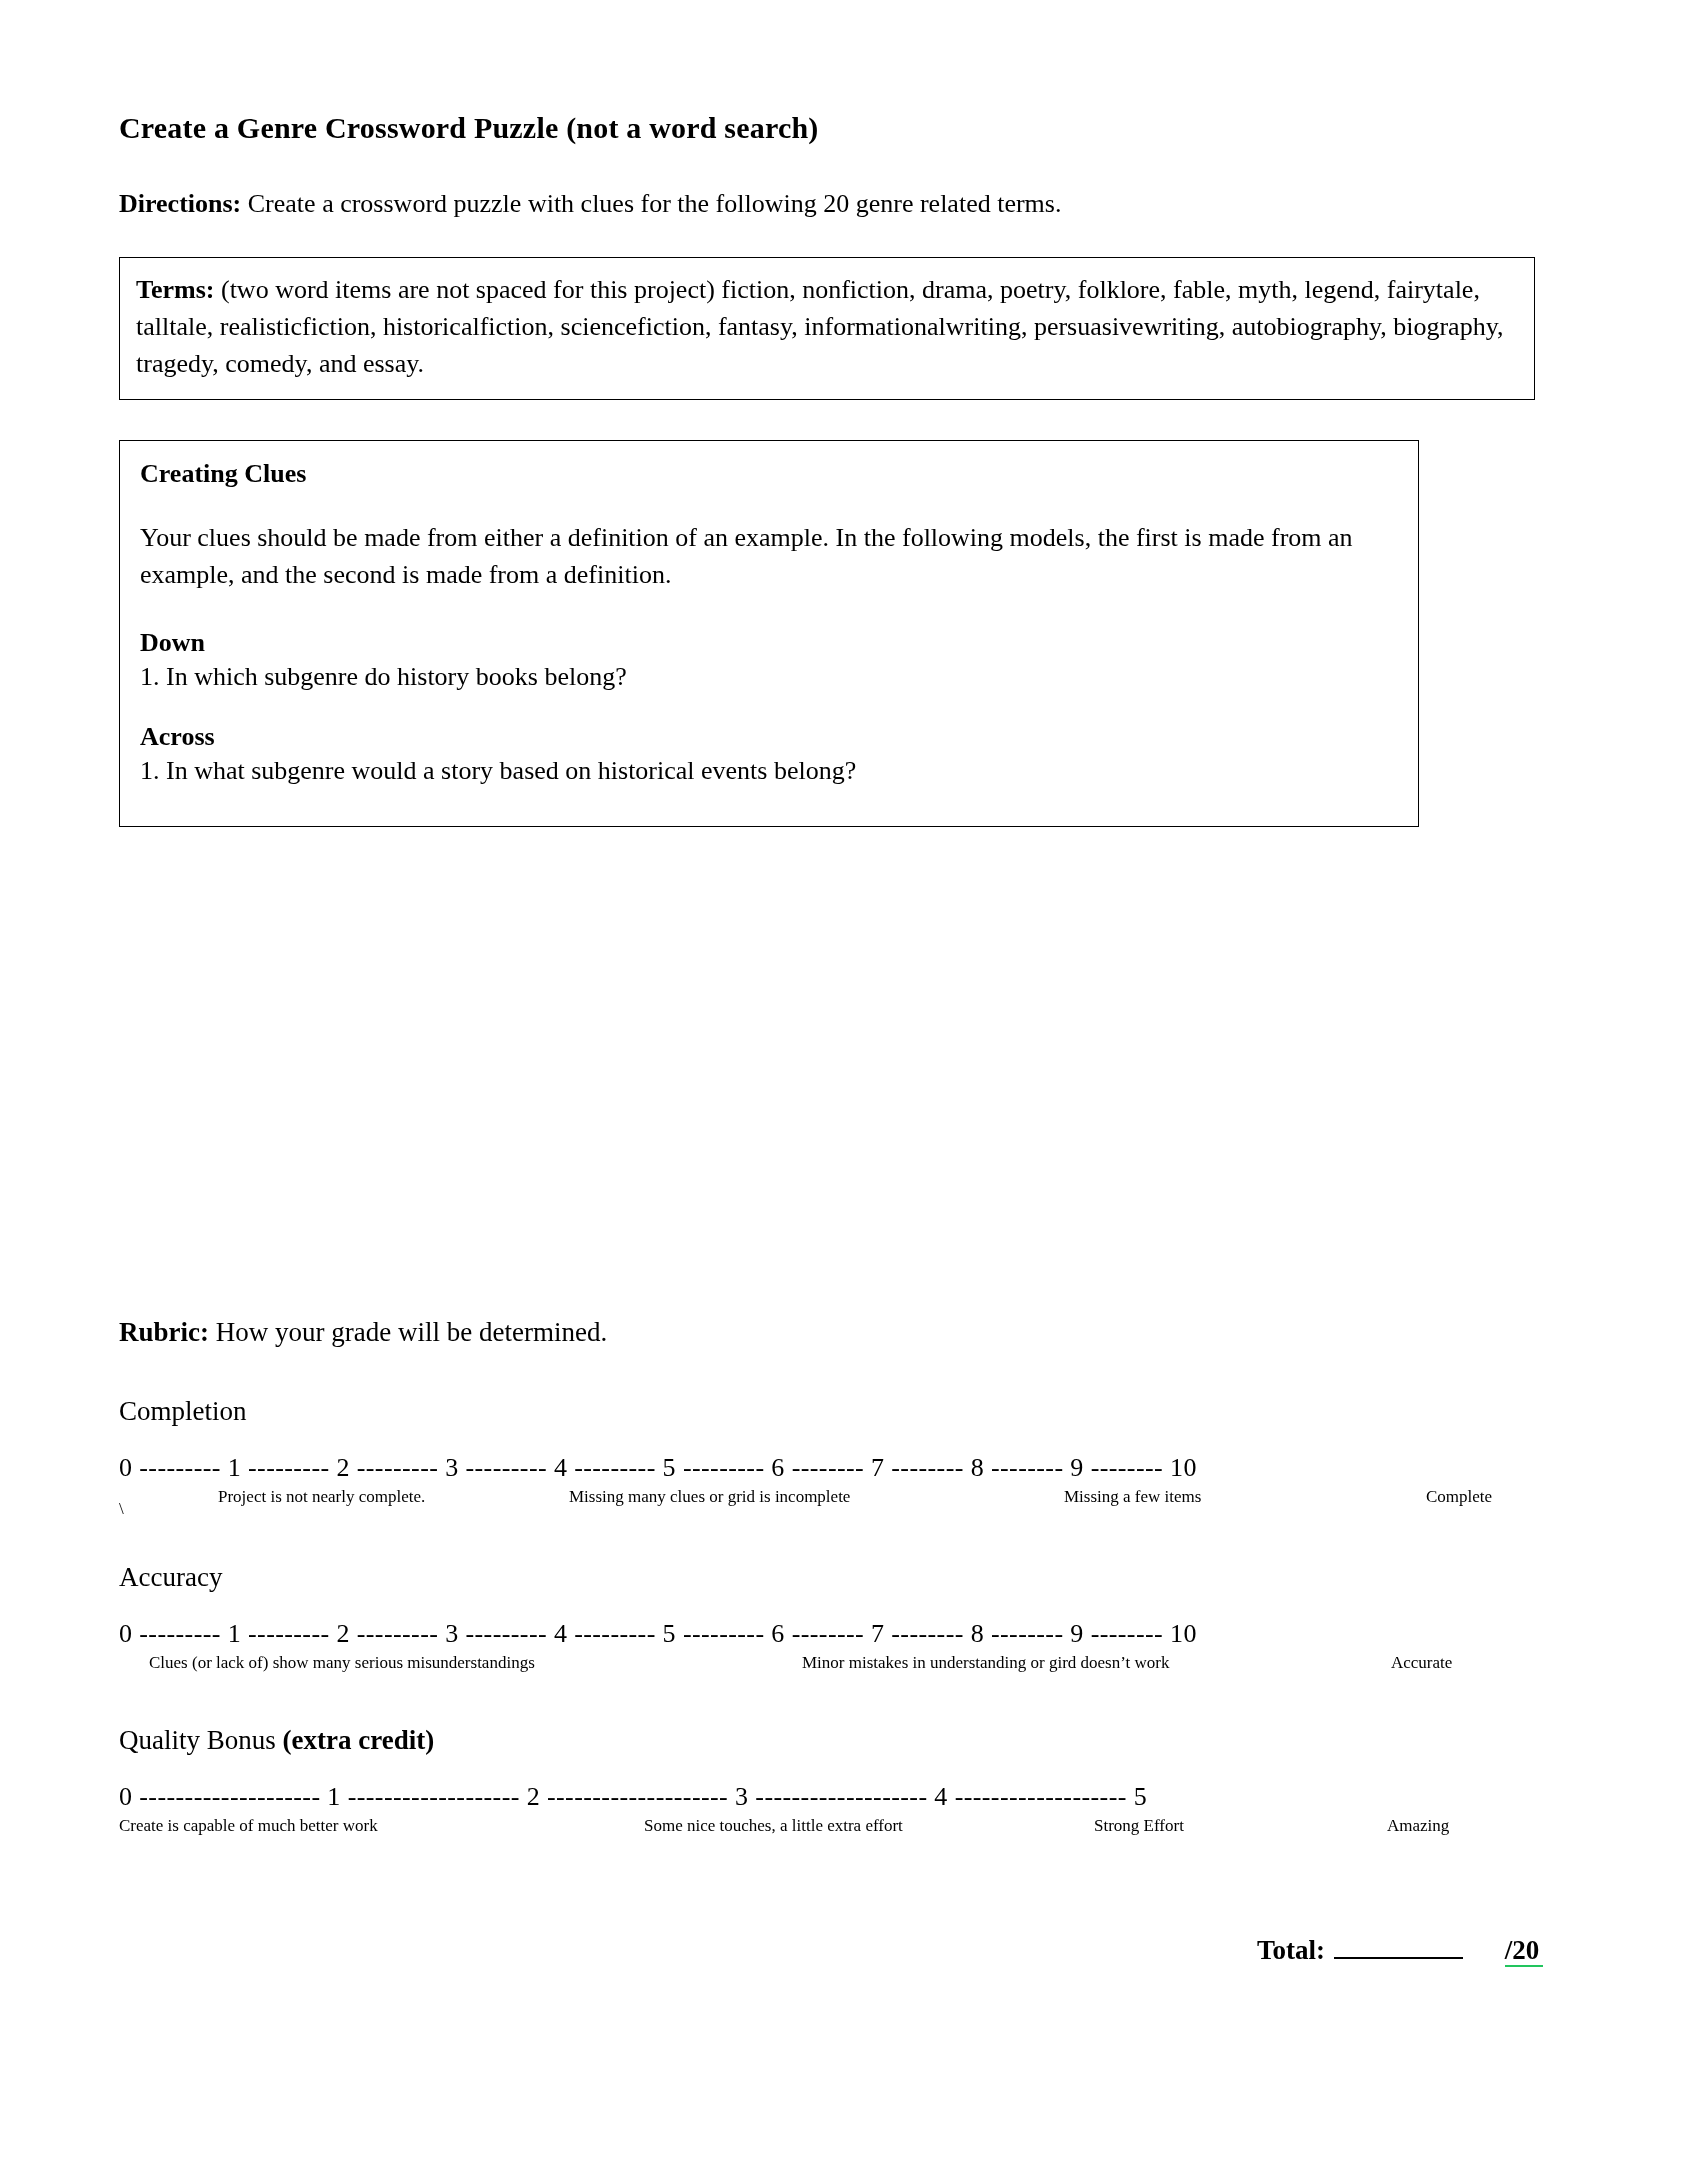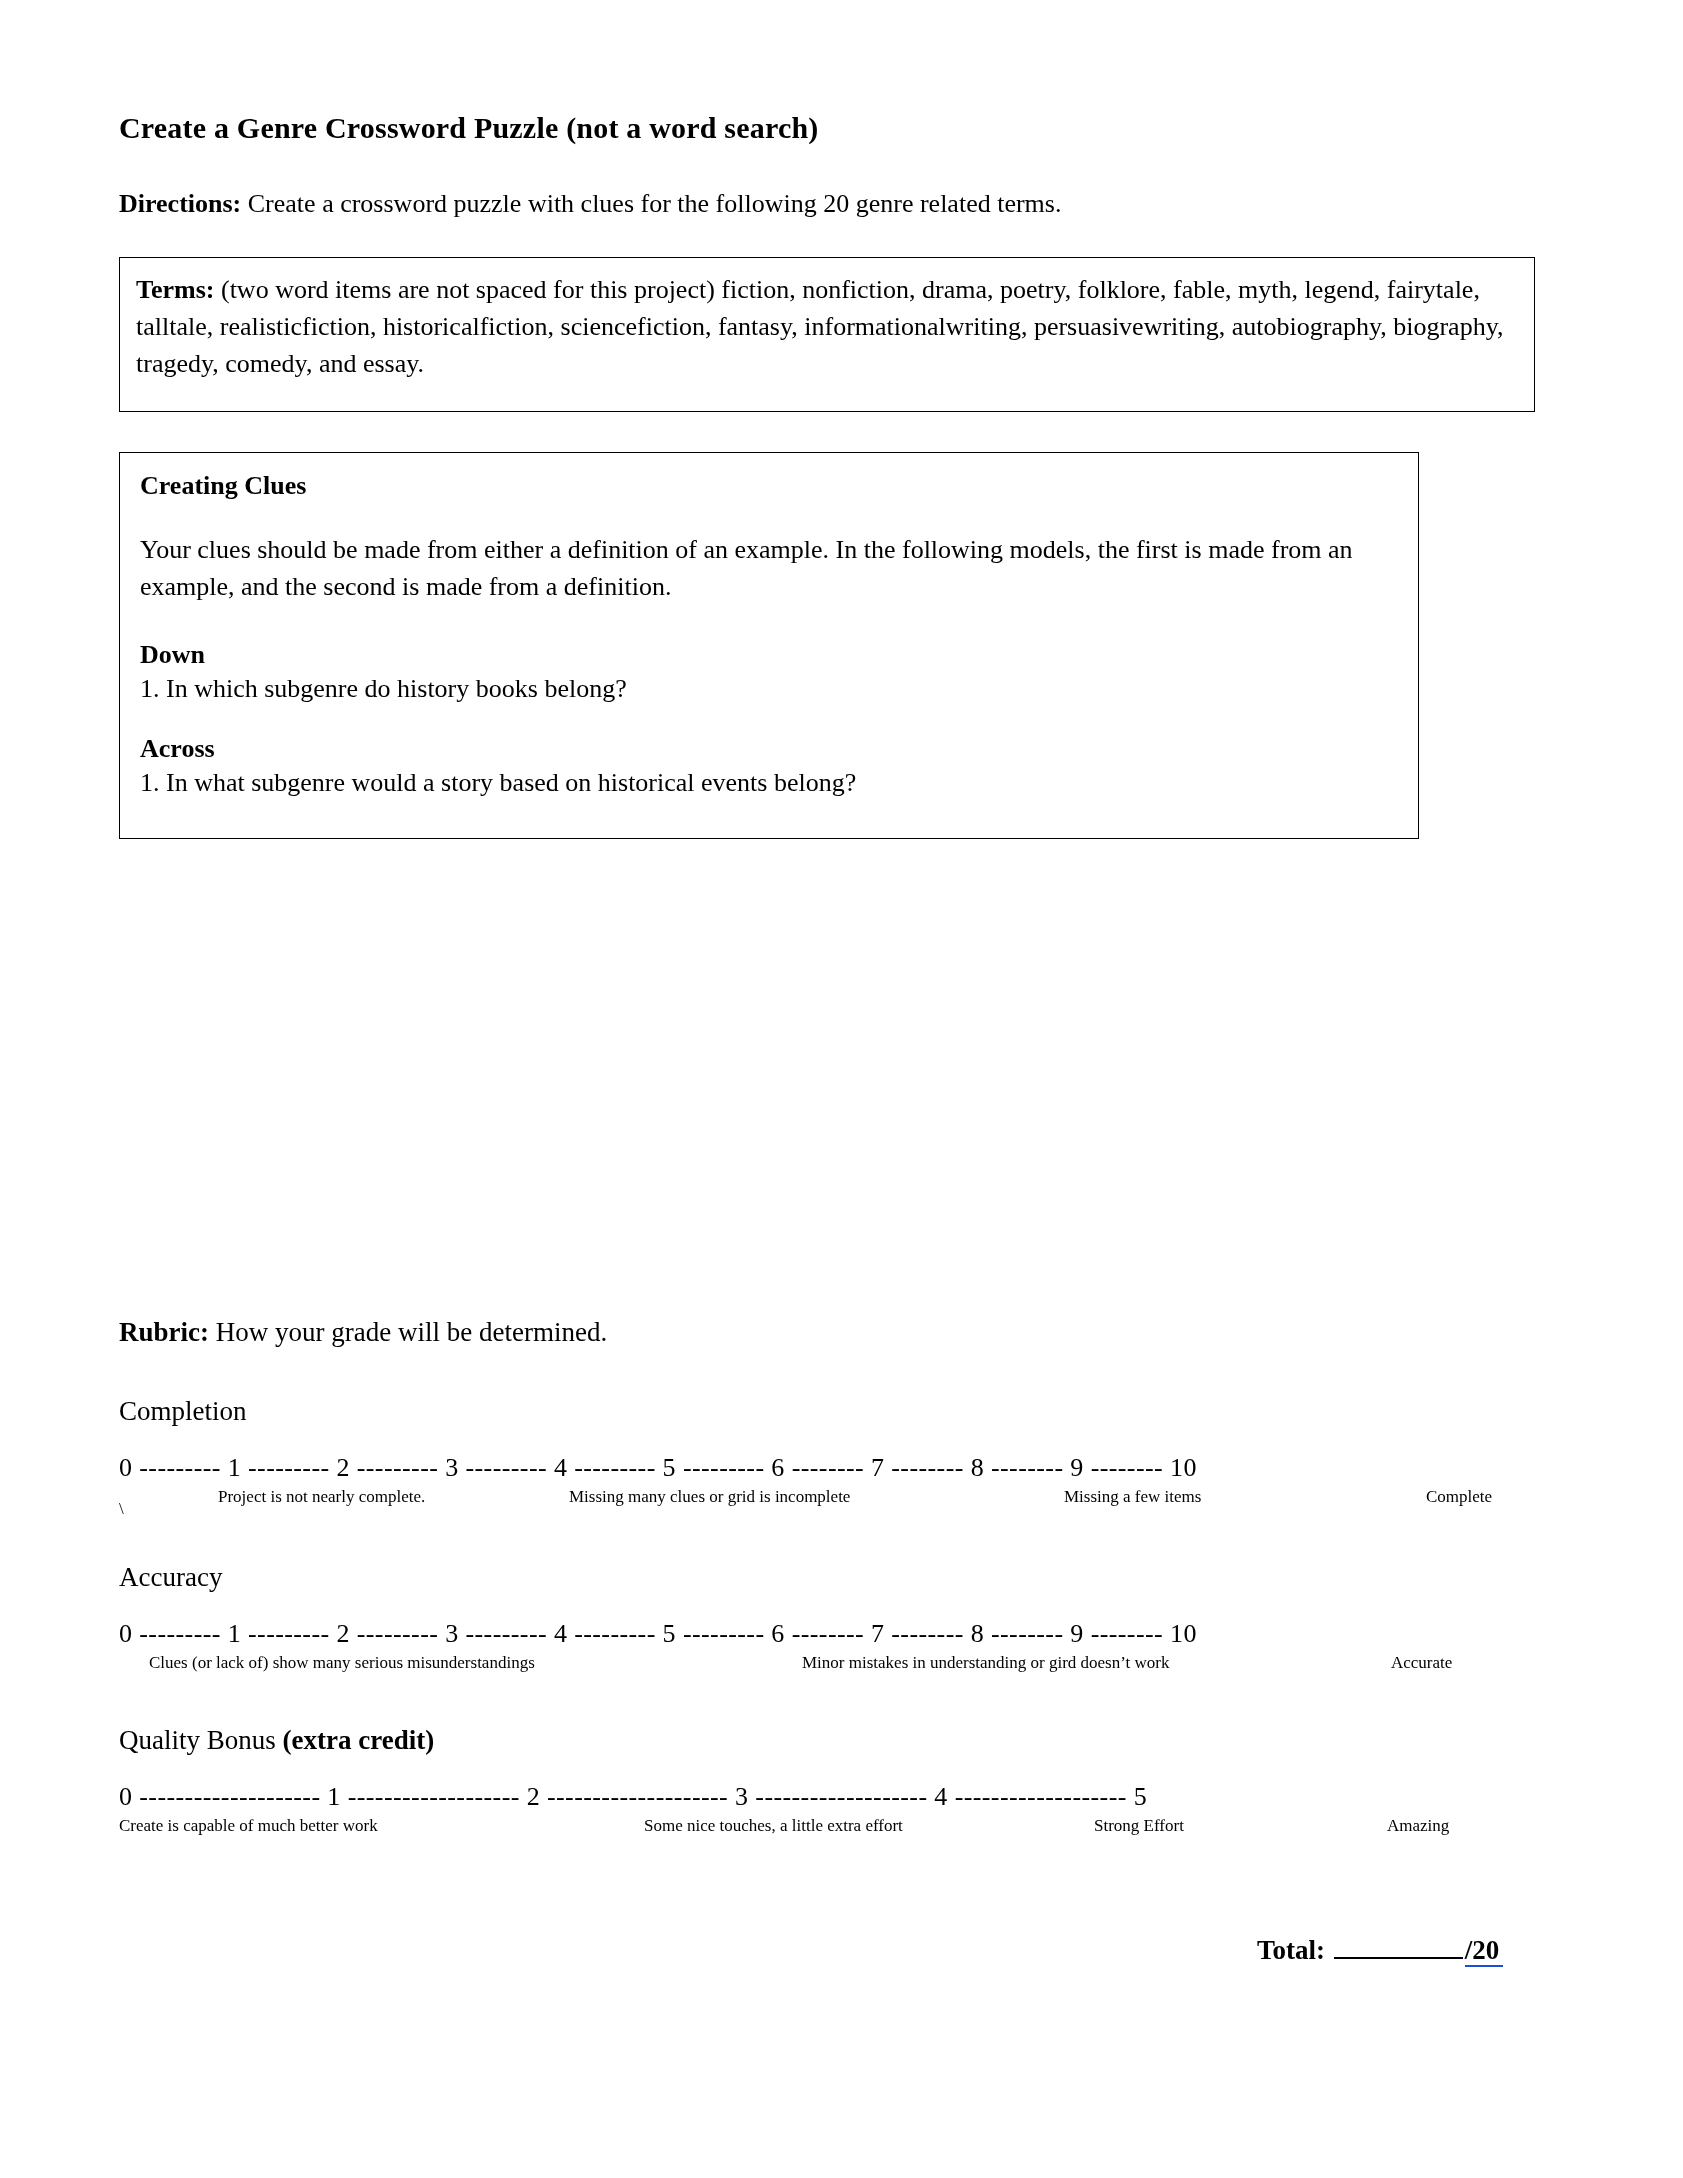--- a/index.html
+++ b/index.html
@@ -30,21 +30,21 @@
   }
   .directions {
     font-size: 26px;
     margin-top: 44px;
   }
   .directions b { font-weight: bold; }
 
   .box {
     border: 1.5px solid #000;
     box-sizing: border-box;
-    padding: 14px 16px 28px 16px;
+    padding: 14px 16px 16px 16px;
   }
   .terms-box {
     margin-top: 38px;
     width: 1416px;
     line-height: 1.42;
     font-size: 26px;
   }
   .terms-box b { font-weight: bold; }
 
   .clues-box {
@@ -120,22 +120,23 @@
     font-weight: bold;
     white-space: nowrap;
   }
   .total .blank {
     display: inline-block;
     width: 129px;
     border-bottom: 2px solid #000;
     margin: 0 2px;
   }
   .total .score {
-    border-bottom: 2px solid #1d4ed8;
+    border-bottom: 2px solid #22c55e;
     padding: 0 4px 0 0;
+    margin-left: 40px;
   }
 </style>
 </head>
 <body>
 
 <div class="page">
 
   <div class="title">Create a Genre Crossword Puzzle (not a word search)</div>
 
   <div class="directions">

